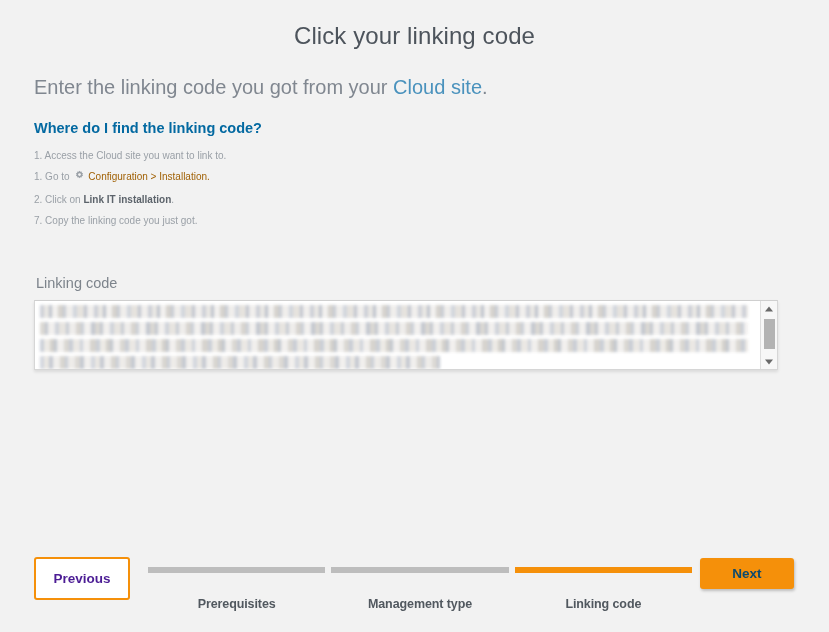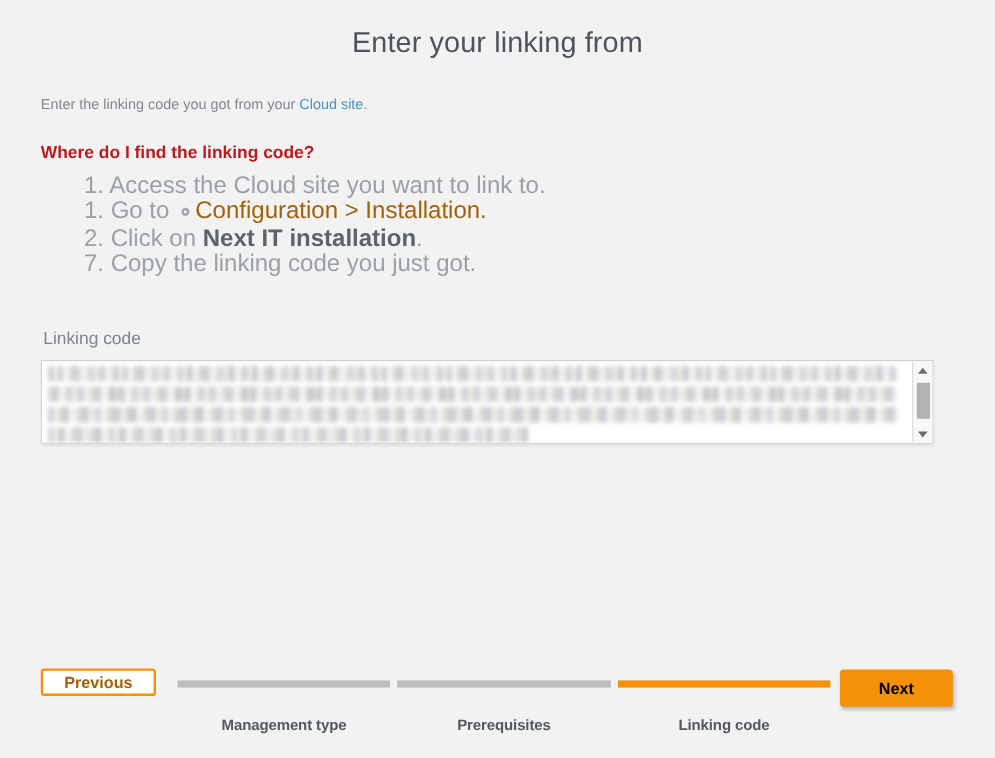--- a/index.html
+++ b/index.html
@@ -29,49 +29,48 @@
     line-height: 32px;
   }
 
   
   .content {
     padding: 0 34px;
     margin-top: 24px;
   }
 
   .intro-line {
-    font-size: 12px;
+    font-size: 20px;
     color: #808790;
     margin: 0 0 22px 0;
     line-height: 18px;
   }
   .intro-line .link {
     color: #4a92bd;
     text-decoration: none;
   }
 
   .howto-heading {
     font-size: 14.5px;
     font-weight: bold;
-    color: #b91c1c;
+    color: #0369a1;
     margin: 0 0 7px 0;
     line-height: 20px;
   }
 
   .steps {
     list-style: none;
     margin: 0;
     padding: 0;
   }
   .steps li {
-    font-size: 20px;
+    font-size: 10px;
     color: #9aa0a7;
     line-height: 21px;
     white-space: nowrap;
-    margin-left: 36px;
   }
   .steps li .emph {
     color: #a16207;
     font-weight: normal;
   }
   .steps li .strong {
     color: #5c636b;
     font-weight: bold;
   }
 
@@ -194,43 +193,43 @@
     right: 0;
     bottom: 0;
     height: 82px;
   }
 
   .btn-previous {
     position: absolute;
     left: 34px;
     top: 7px;
     width: 96px;
-    height: 23px;
+    height: 43px;
     background: #ffffff;
     border: 2px solid #f5900a;
     border-radius: 3px;
-    color: #a16207;
+    color: #4c1d95;
     font-size: 13.5px;
     font-weight: bold;
     font-family: "Liberation Sans", sans-serif;
     cursor: pointer;
     padding: 0;
     box-sizing: border-box;
   }
 
   .btn-next {
     position: absolute;
     left: 700px;
     top: 8px;
     width: 94px;
     height: 31px;
     background: #f5900a;
     border: none;
     border-radius: 3px;
-    color: #000000;
+    color: #0c4a6e;
     font-size: 13.5px;
     font-weight: bold;
     font-family: "Liberation Sans", sans-serif;
     cursor: pointer;
     padding: 0;
     box-shadow: 1px 2px 3px rgba(0,0,0,0.22);
   }
 
   .progress {
     position: absolute;
@@ -268,40 +267,40 @@
   .labels-row {
     position: absolute;
     left: 0;
     right: 0;
     top: 47px;
   }
 </style>
 </head>
 <body>
 
-<h1 class="page-title">Enter your linking from</h1>
+<h1 class="page-title">Click your linking code</h1>
 
 <div class="content">
 
   <p class="intro-line"><span>Enter the linking code you got from your </span><a class="link" href="#">Cloud site</a><span>.</span></p>
 
   <div class="howto-heading">Where do I find the linking code?</div>
 
   <ul class="steps">
     <li><span>1. Access the Cloud site you want to link to.</span></li>
 
     <li><span>1. Go to</span>
       <span class="gear-icon"><svg width="13" height="13" viewBox="0 0 24 24" aria-hidden="true">
         <g fill="#9aa0a7">
           <path d="M12 3.2l1.5 1.9 2.4-.5.4 2.4 2.2 1.1-1.2 2.1 1.2 2.1-2.2 1.1-.4 2.4-2.4-.5L12 17.3l-1.5-1.9-2.4.5-.4-2.4-2.2-1.1 1.2-2.1L5.5 8.2l2.2-1.1.4-2.4 2.4.5z"></path>
         </g>
         <circle cx="12" cy="10.2" r="2.5" fill="#f2f2f2"></circle>
       </svg></span><span class="emph">Configuration &gt; Installation.</span></li>
 
-    <li><span>2. Click on</span> <span class="strong">Next IT installation</span><span>.</span></li>
+    <li><span>2. Click on</span> <span class="strong">Link IT installation</span><span>.</span></li>
 
     <li><span>7. Copy the linking code you just got.</span></li>
   </ul>
 
   <div class="field-label">Linking code</div>
 
   <div class="textarea-wrap">
     <div class="blur-lines">
       <div class="blur-line bl1"></div>
       <div class="blur-line bl2"></div>
@@ -326,18 +325,18 @@
   <button class="btn-next">Next</button>
 
   <div class="progress" style="top:17px;">
     <div class="prog-seg"></div>
     <div class="prog-seg"></div>
     <div class="prog-seg active"></div>
   </div>
 
   <div class="labels-row">
     <div class="step-labels">
+      <div class="step-label">Prerequisites</div>
       <div class="step-label">Management type</div>
-      <div class="step-label">Prerequisites</div>
       <div class="step-label">Linking code</div>
     </div>
   </div>
 </div>
 
 </body></html>

